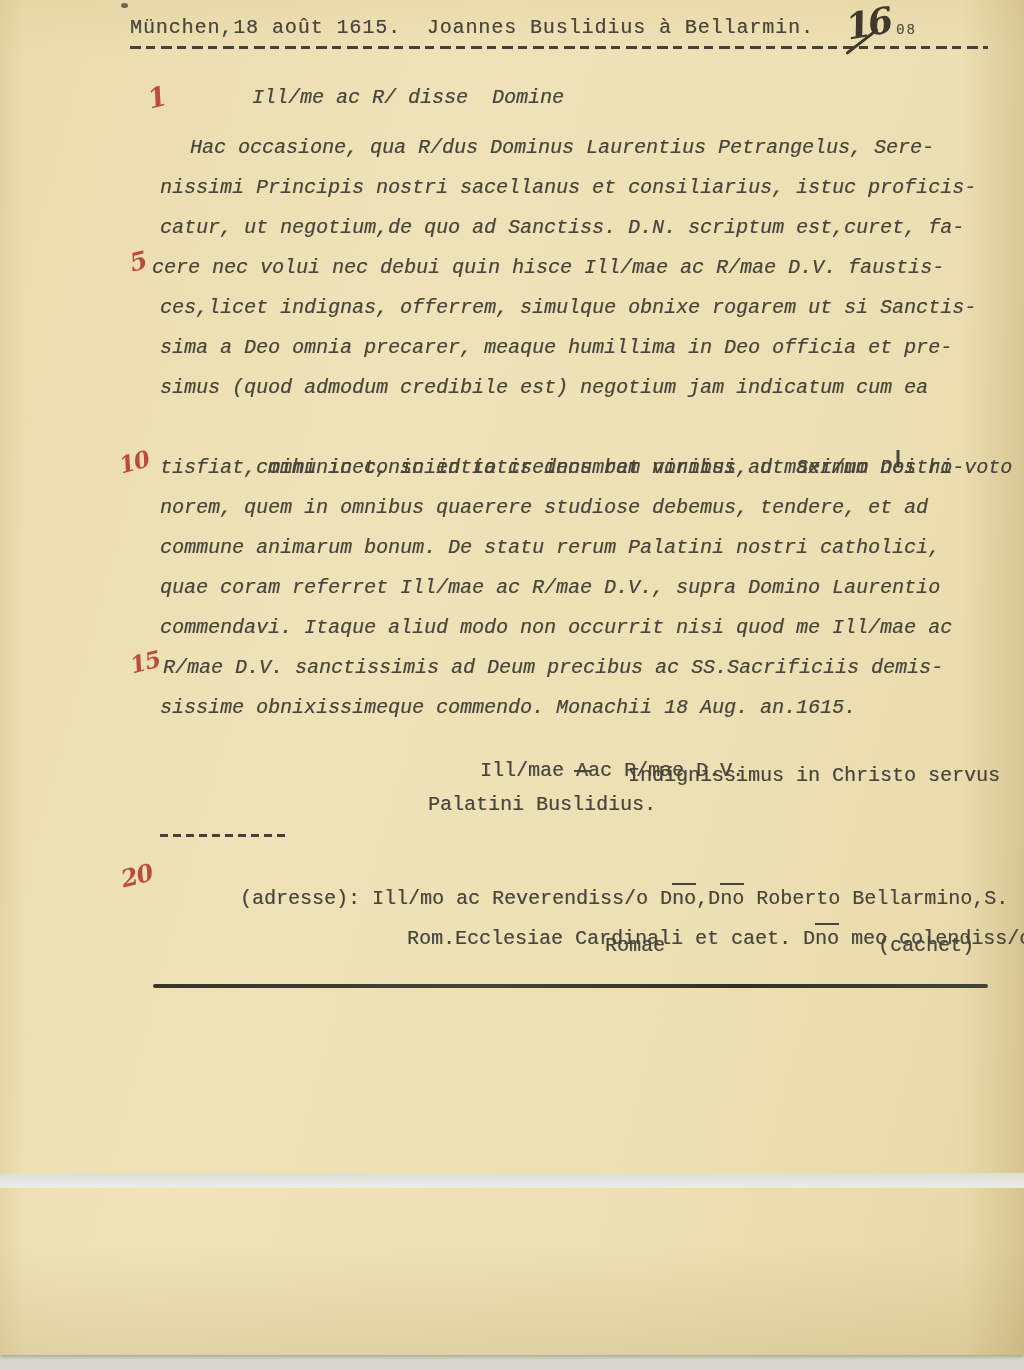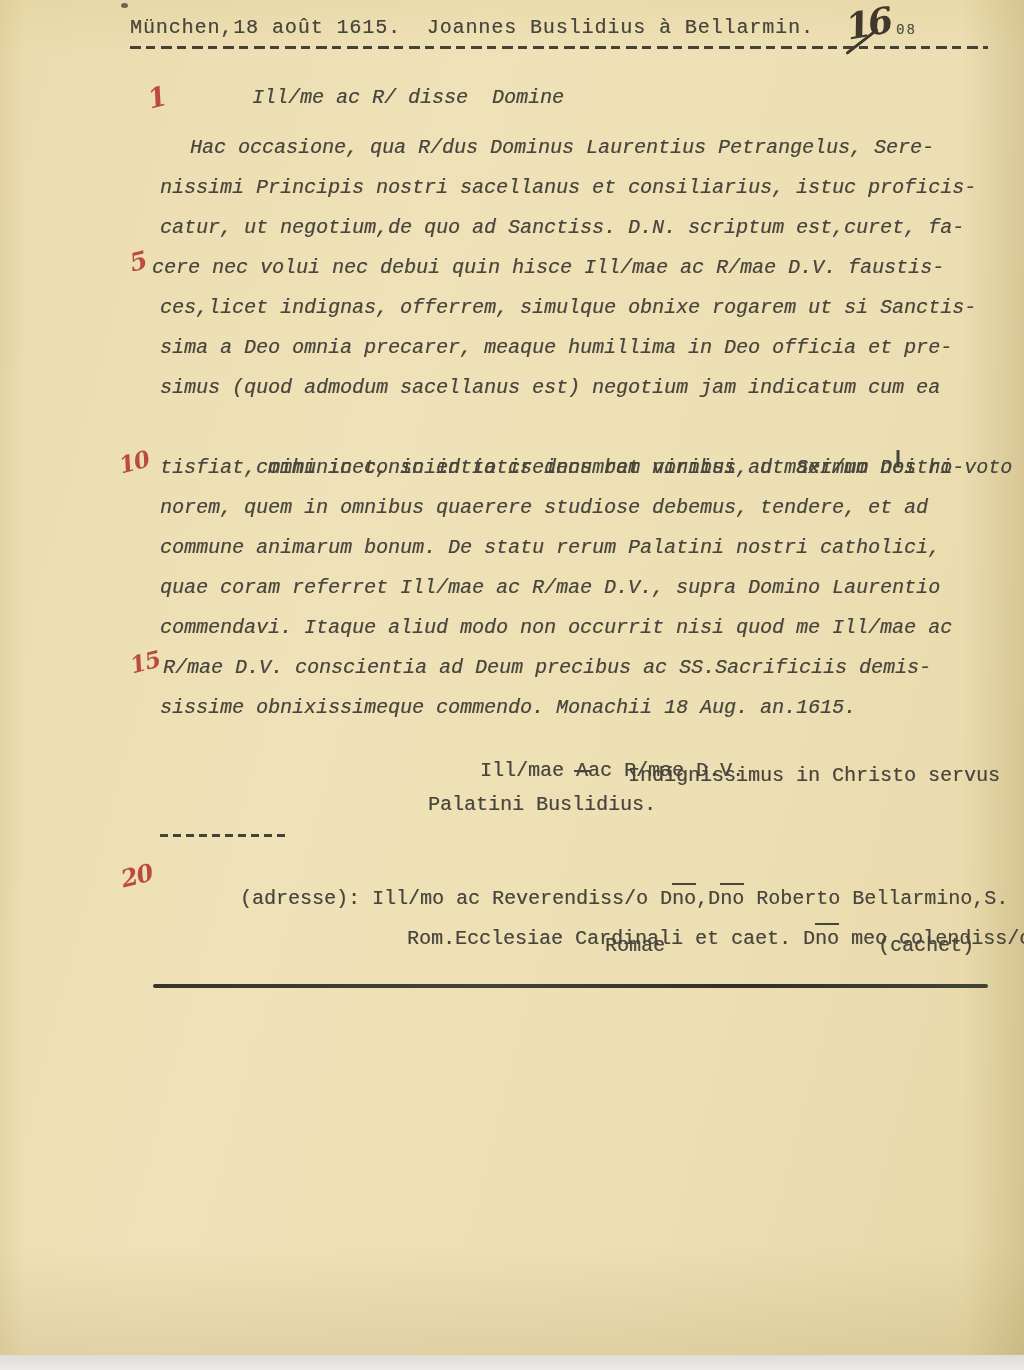--- a/index.html
+++ b/index.html
@@ -4,21 +4,21 @@
 <style>
   * { margin: 0; padding: 0; box-sizing: border-box; }
   html, body { width: 1024px; height: 1370px; }
   body {
     font-family: "Liberation Mono", monospace;
     background: #d8d6d0;
     overflow: hidden;
   }
   .scan {
     position: relative;
-    width: 1024px; height: 1370px;
+    width: 1024px; height: 1188px;
     background: #0f766e;
     padding-left: 40px;
   }
   .paper {
     position: absolute;
     left: 0; top: 0; width: 1024px; height: 1355px;
     background:
       linear-gradient(90deg, rgba(190,165,100,0.18) 0%, rgba(0,0,0,0) 2.5%, rgba(0,0,0,0) 94%, rgba(150,125,60,0.22) 100%),
       linear-gradient(180deg, rgba(220,200,140,0.25) 0%, rgba(0,0,0,0) 4%, rgba(0,0,0,0) 92%, rgba(160,140,80,0.18) 100%),
       linear-gradient(105deg, #eadcae 0%, #efe2b8 35%, #ecdfb3 70%, #e7d8a8 100%);
@@ -137,30 +137,30 @@
     <span class="mnum mnum-20">20</span>
 
     <div class="letter-body">
       <div class="tw tline first">Ill/me ac R/ disse  Domine</div>
       <div class="tw tline para">Hac occasione, qua R/dus Dominus Laurentius Petrangelus, Sere-</div>
       <div class="tw tline">nissimi Principis nostri sacellanus et consiliarius, istuc proficis-</div>
       <div class="tw tline">catur, ut negotium,de quo ad Sanctiss. D.N. scriptum est,curet, fa-</div>
       <div class="tw tline shift-a">cere nec volui nec debui quin hisce Ill/mae ac R/mae D.V. faustis-</div>
       <div class="tw tline">ces,licet indignas, offerrem, simulque obnixe rogarem ut si Sanctis-</div>
       <div class="tw tline">sima a Deo omnia precarer, meaque humillima in Deo officia et pre-</div>
-      <div class="tw tline">simus (quod admodum sacellanus est) negotium jam indicatum cum ea</div>
+      <div class="tw tline">simus (quod admodum credibile est) negotium jam indicatum cum ea</div>
       <div class="tw tline">
         <span>communicet, in id totis incumbat viribus, ut Ser/mo n</span><span class="vstrike">o</span><span>stri voto sa-</span>
       </div>
       <div class="tw tline">tisfiat, mihi in conscientia credens rem nonnisi ad maximum Dei ho-</div>
       <div class="tw tline">norem, quem in omnibus quaerere studiose debemus, tendere, et ad</div>
       <div class="tw tline">commune animarum bonum. De statu rerum Palatini nostri catholici,</div>
       <div class="tw tline">quae coram referret Ill/mae ac R/mae D.V., supra Domino Laurentio</div>
       <div class="tw tline">commendavi. Itaque aliud modo non occurrit nisi quod me Ill/mae ac</div>
-      <div class="tw tline shift-b">R/mae D.V. conscientia ad Deum precibus ac SS.Sacrificiis demis-</div>
+      <div class="tw tline shift-b">R/mae D.V. sanctissimis ad Deum precibus ac SS.Sacrificiis demis-</div>
       <div class="tw tline">sissime obnixissimeque commendo. Monachii 18 Aug. an.1615.</div>
     </div>
 
     <div class="tw abs-line closing-1">
       <span>Ill/mae </span><span class="hstrike">A</span><span>ac R/mae D.V.</span>
     </div>
     <div class="tw abs-line closing-2">Indignissimus in Christo servus</div>
     <div class="tw abs-line closing-3">Palatini Buslidius.</div>
 
     <div class="rule-dashed-short"></div>

